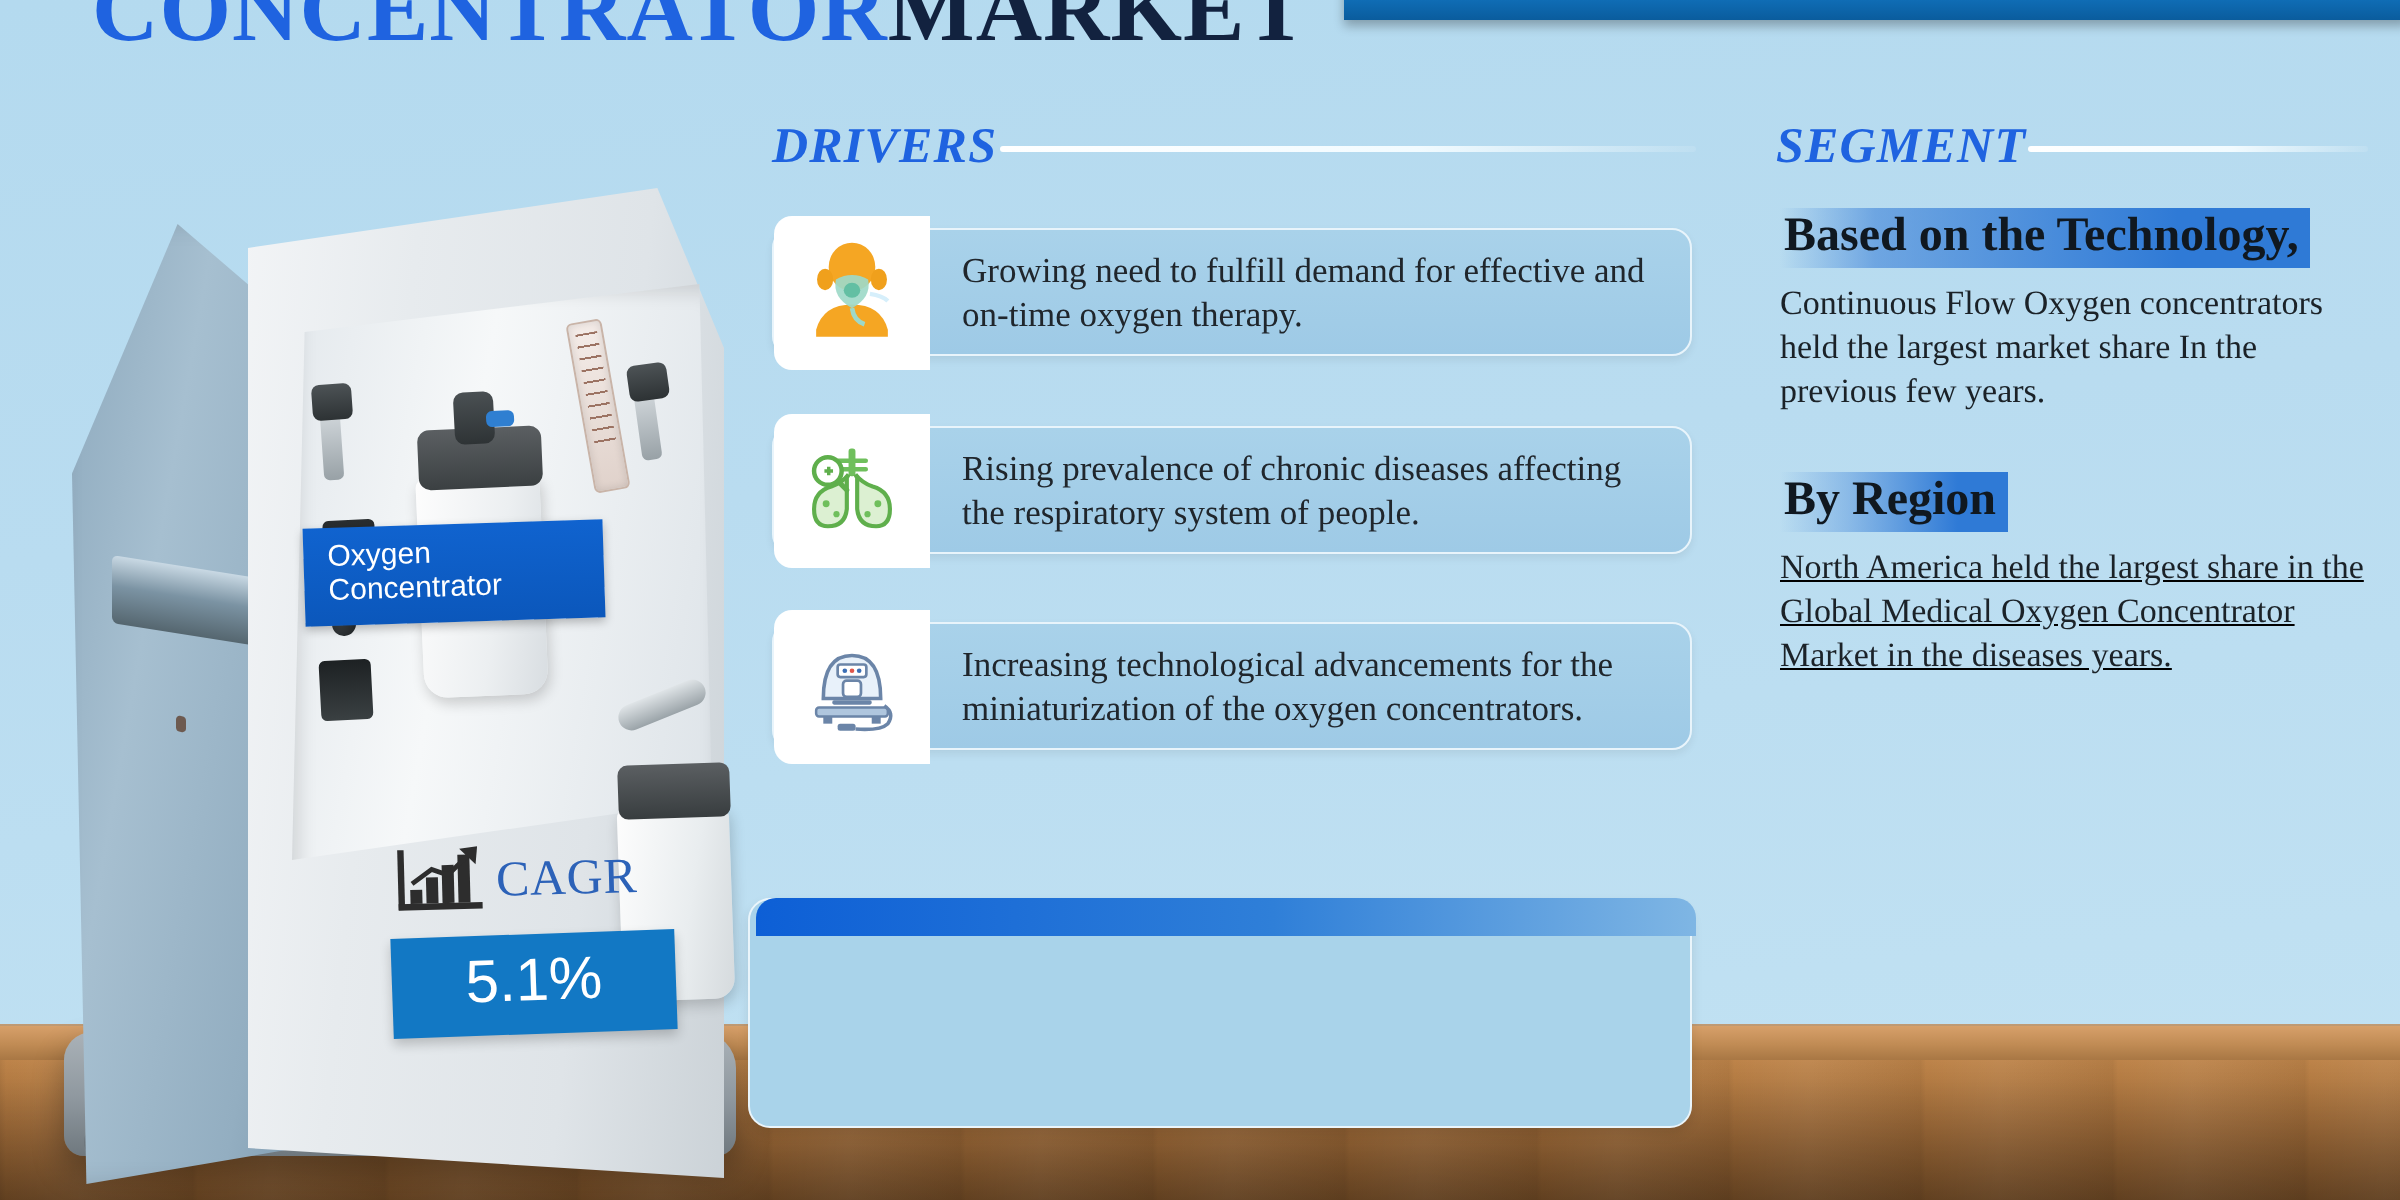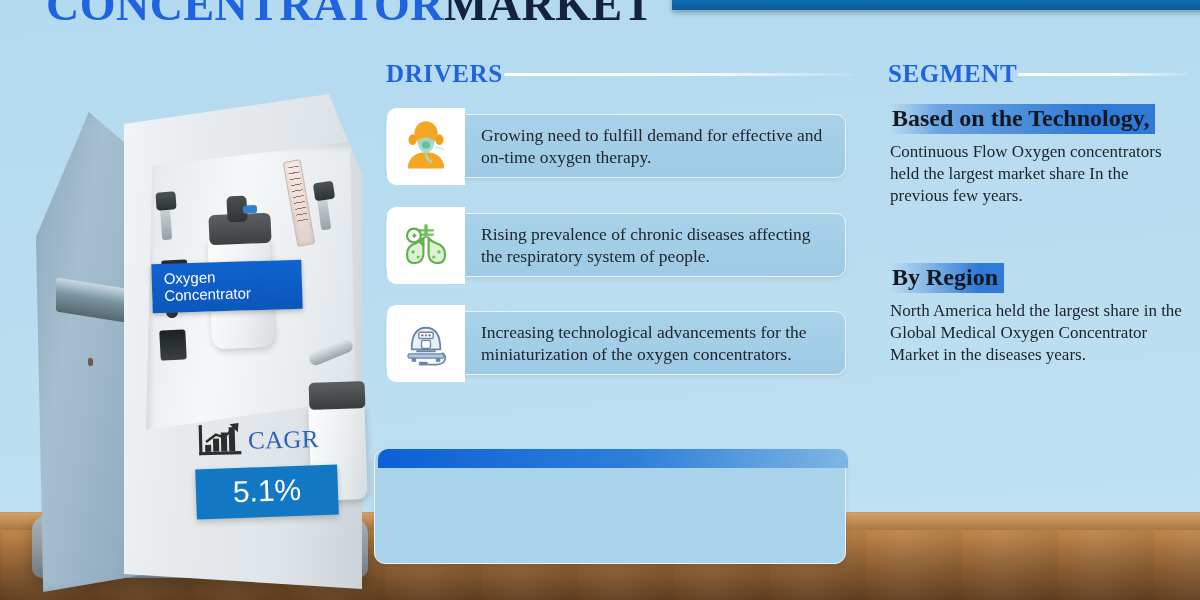--- a/index.html
+++ b/index.html
@@ -160,21 +160,21 @@
     font-family: "Liberation Serif", serif; font-size: 25px; color: #2c62b8; letter-spacing: 0.3px;
   }
   #cagr-value {
     margin-top: 7px; width: 142px; padding: 7px 0 9px;
     background: #1278c4; color: #fff; text-align: center;
     font-family: "Liberation Sans", sans-serif; font-size: 30px; font-weight: 300;
     transform: rotate(-2deg); box-shadow: 0 3px 6px rgba(0,0,0,0.2);
   }
 
   
-  .sec-head { position: absolute; display: flex; align-items: center; gap: 1px; }
+  .sec-head { position: absolute; display: flex; align-items: center; gap: 1px; font-style: italic; }
   .sec-head .txt {
     color: #1f63e0; font-size: 25px; font-weight: bold; letter-spacing: 0.6px;
   }
   .sec-head .rule {
     height: 3px; border-radius: 2px;
     background: linear-gradient(90deg, #ffffff 0%, #f2fbff 60%, rgba(255,255,255,0.1) 100%);
   }
   #drivers-head { left: 386px; top: 60px; }
   #drivers-head .rule { width: 348px; }
   #segment-head { left: 888px; top: 60px; }
@@ -204,21 +204,21 @@
 
   
   #segment-col { position: absolute; left: 890px; top: 104px; width: 300px; }
   .seg-title {
     display: inline-block; font-size: 24px; font-weight: bold; color: #101820;
     padding: 1px 6px 2px 2px;
   }
   .seg-title.tech { background: linear-gradient(90deg, rgba(60,130,220,0.0) 0%, rgba(49,121,214,0.55) 18%, #2f7ad6 75%, #2f7ad6 100%); }
   .seg-title.region { background: linear-gradient(90deg, rgba(60,130,220,0.0) 0%, rgba(49,121,214,0.35) 30%, #2f7ad6 78%, #2f7ad6 100%); }
   .seg-body { margin-top: 7px; font-size: 17px; line-height: 1.3; color: #1b2228; }
-  #seg-block-2 { margin-top: 56px; }
+  #seg-block-2 { margin-top: 29px; text-decoration: underline; }
 
   
   #bottom-panel {
     position: absolute; left: 374px; top: 449px; width: 472px; height: 115px;
     background: #a9d3ea; border: 1px solid #eaf5fb; border-radius: 11px;
     box-shadow: 0 3px 6px rgba(0,0,0,0.1);
   }
   #bottom-panel-bar {
     position: absolute; left: 378px; top: 449px; width: 470px; height: 19px;
     background: linear-gradient(90deg, #0d5fd6 0%, #2f7fd8 55%, #7fb6e4 100%);

